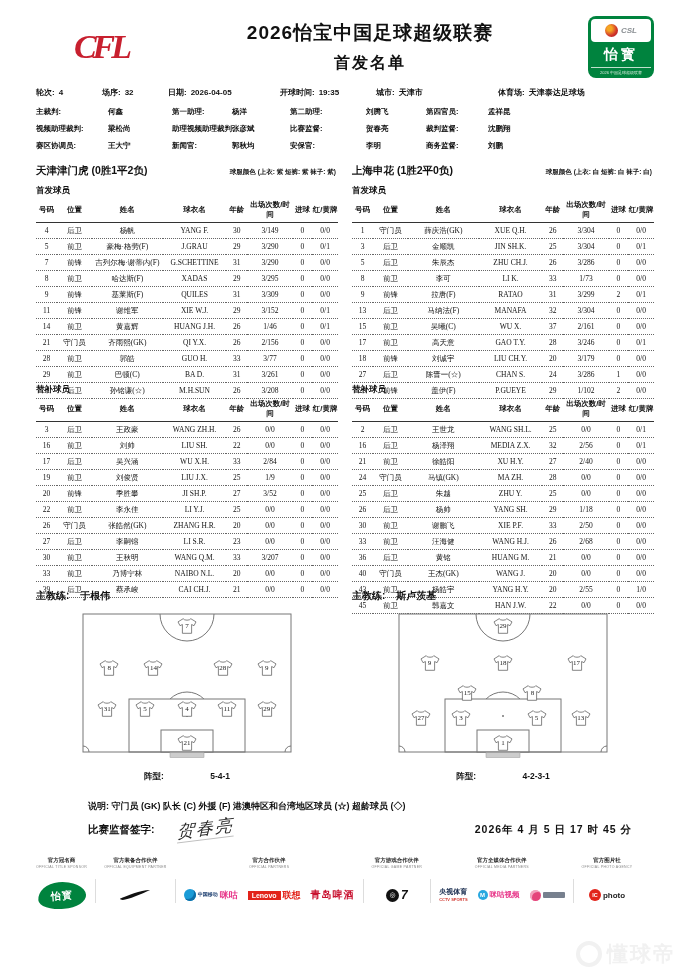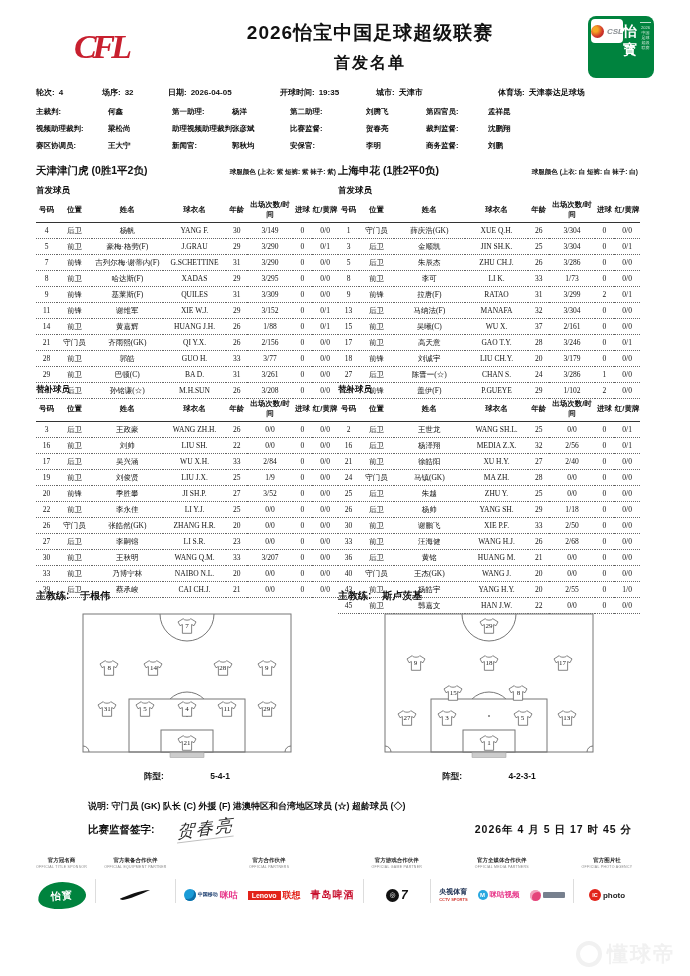--- a/index.html
+++ b/index.html
@@ -8,21 +8,21 @@
 
   
   .hdr { display:flex; align-items:center; padding-top:16px; }
   .cfl-logo { width:130px; text-align:center; }
   .cfl-text { font-family:"Liberation Serif", serif; font-style:italic; font-weight:bold;
               font-size:34px; color:#c8202f; letter-spacing:-4px; line-height:1; }
   .titles { flex:1; text-align:center; }
   .title1 { font-size:19px; font-weight:bold; letter-spacing:1px; }
   .title2 { font-size:16px; font-weight:bold; margin-top:7px; letter-spacing:2px; }
   .csl-badge { width:66px; height:62px; background:#00833e; border-radius:8px; padding:3px;
-               display:flex; flex-direction:row; margin-left:14px; }
+               display:flex; flex-direction:column; margin-left:14px; }
   .csl-top { background:#fff; border-radius:4px; height:24px; display:flex; align-items:center;
              justify-content:center; gap:3px; }
   .csl-ball { width:13px; height:13px; border-radius:50%;
               background:radial-gradient(circle at 35% 35%, #f5a623 20%, #d0342c 60%, #9c1f1a 100%); }
   .csl-sub { font-size:8px; font-weight:bold; color:#8a8f93; font-style:italic; }
   .csl-name { color:#fff; font-weight:bold; font-size:14px; text-align:center; letter-spacing:3px; margin-top:4px; }
   .csl-tiny { color:#cfe8d8; font-size:4px; text-align:center; margin-top:3px; border-top:1px solid #bfe0cc; padding-top:2px; }
 
   
   .matchup { font-size:11px; font-weight:bold; margin-top:14px; }
@@ -31,21 +31,21 @@
   .inforow .pair:nth-child(1){ width:66px; }
   .inforow .pair:nth-child(2){ width:66px; }
   .inforow .pair:nth-child(3){ width:112px; }
   .inforow .pair:nth-child(4){ width:96px; }
   .inforow .pair:nth-child(5){ width:122px; }
   .plabel { margin-right:4px; }
   .offgrid { display:grid; grid-template-columns:72px 64px 60px 58px 76px 60px 62px 1fr;
              row-gap:7px; margin-top:9px; font-size:7.5px; font-weight:bold; white-space:nowrap; }
 
   
-  .teams { display:flex; margin-top:13px; }
+  .teams { display:flex; gap:14px; margin-top:13px; }
   .team { width:302px; }
   .team-hdr { display:flex; align-items:baseline; white-space:nowrap; }
   .team-name { font-size:10.5px; font-weight:bold; }
   .team-kit { font-size:6.5px; font-weight:bold; margin-left:auto; padding-right:2px; }
   .sec-label { font-size:8.5px; font-weight:bold; margin:7px 0 2px; }
   .tblwrap-start { height:178px; }
   .tblwrap-subs { height:186px; }
   table { width:100%; border-collapse:collapse; table-layout:fixed; }
   th { font-size:7.5px; font-weight:bold; border-bottom:1px solid #333; padding:1px 0 2px; text-align:center; }
   td { font-size:7.5px; font-family:"Liberation Serif", serif; border-bottom:1px dotted #666;
@@ -252,21 +252,21 @@
                 <td class="c5">3/152</td>
                 <td class="c6">0</td>
                 <td class="c7">0/1</td>
               </tr>
               <tr>
                 <td class="c0">14</td>
                 <td class="c1">前卫</td>
                 <td class="c2">黄嘉辉</td>
                 <td class="c3">HUANG J.H.</td>
                 <td class="c4">26</td>
-                <td class="c5">1/88</td>
+                <td class="c5">1/46</td>
                 <td class="c6">0</td>
                 <td class="c7">0/1</td>
               </tr>
               <tr>
                 <td class="c0">21</td>
                 <td class="c1">守门员</td>
                 <td class="c2">齐雨熙(GK)</td>
                 <td class="c3">QI Y.X.</td>
                 <td class="c4">26</td>
                 <td class="c5">2/156</td>

